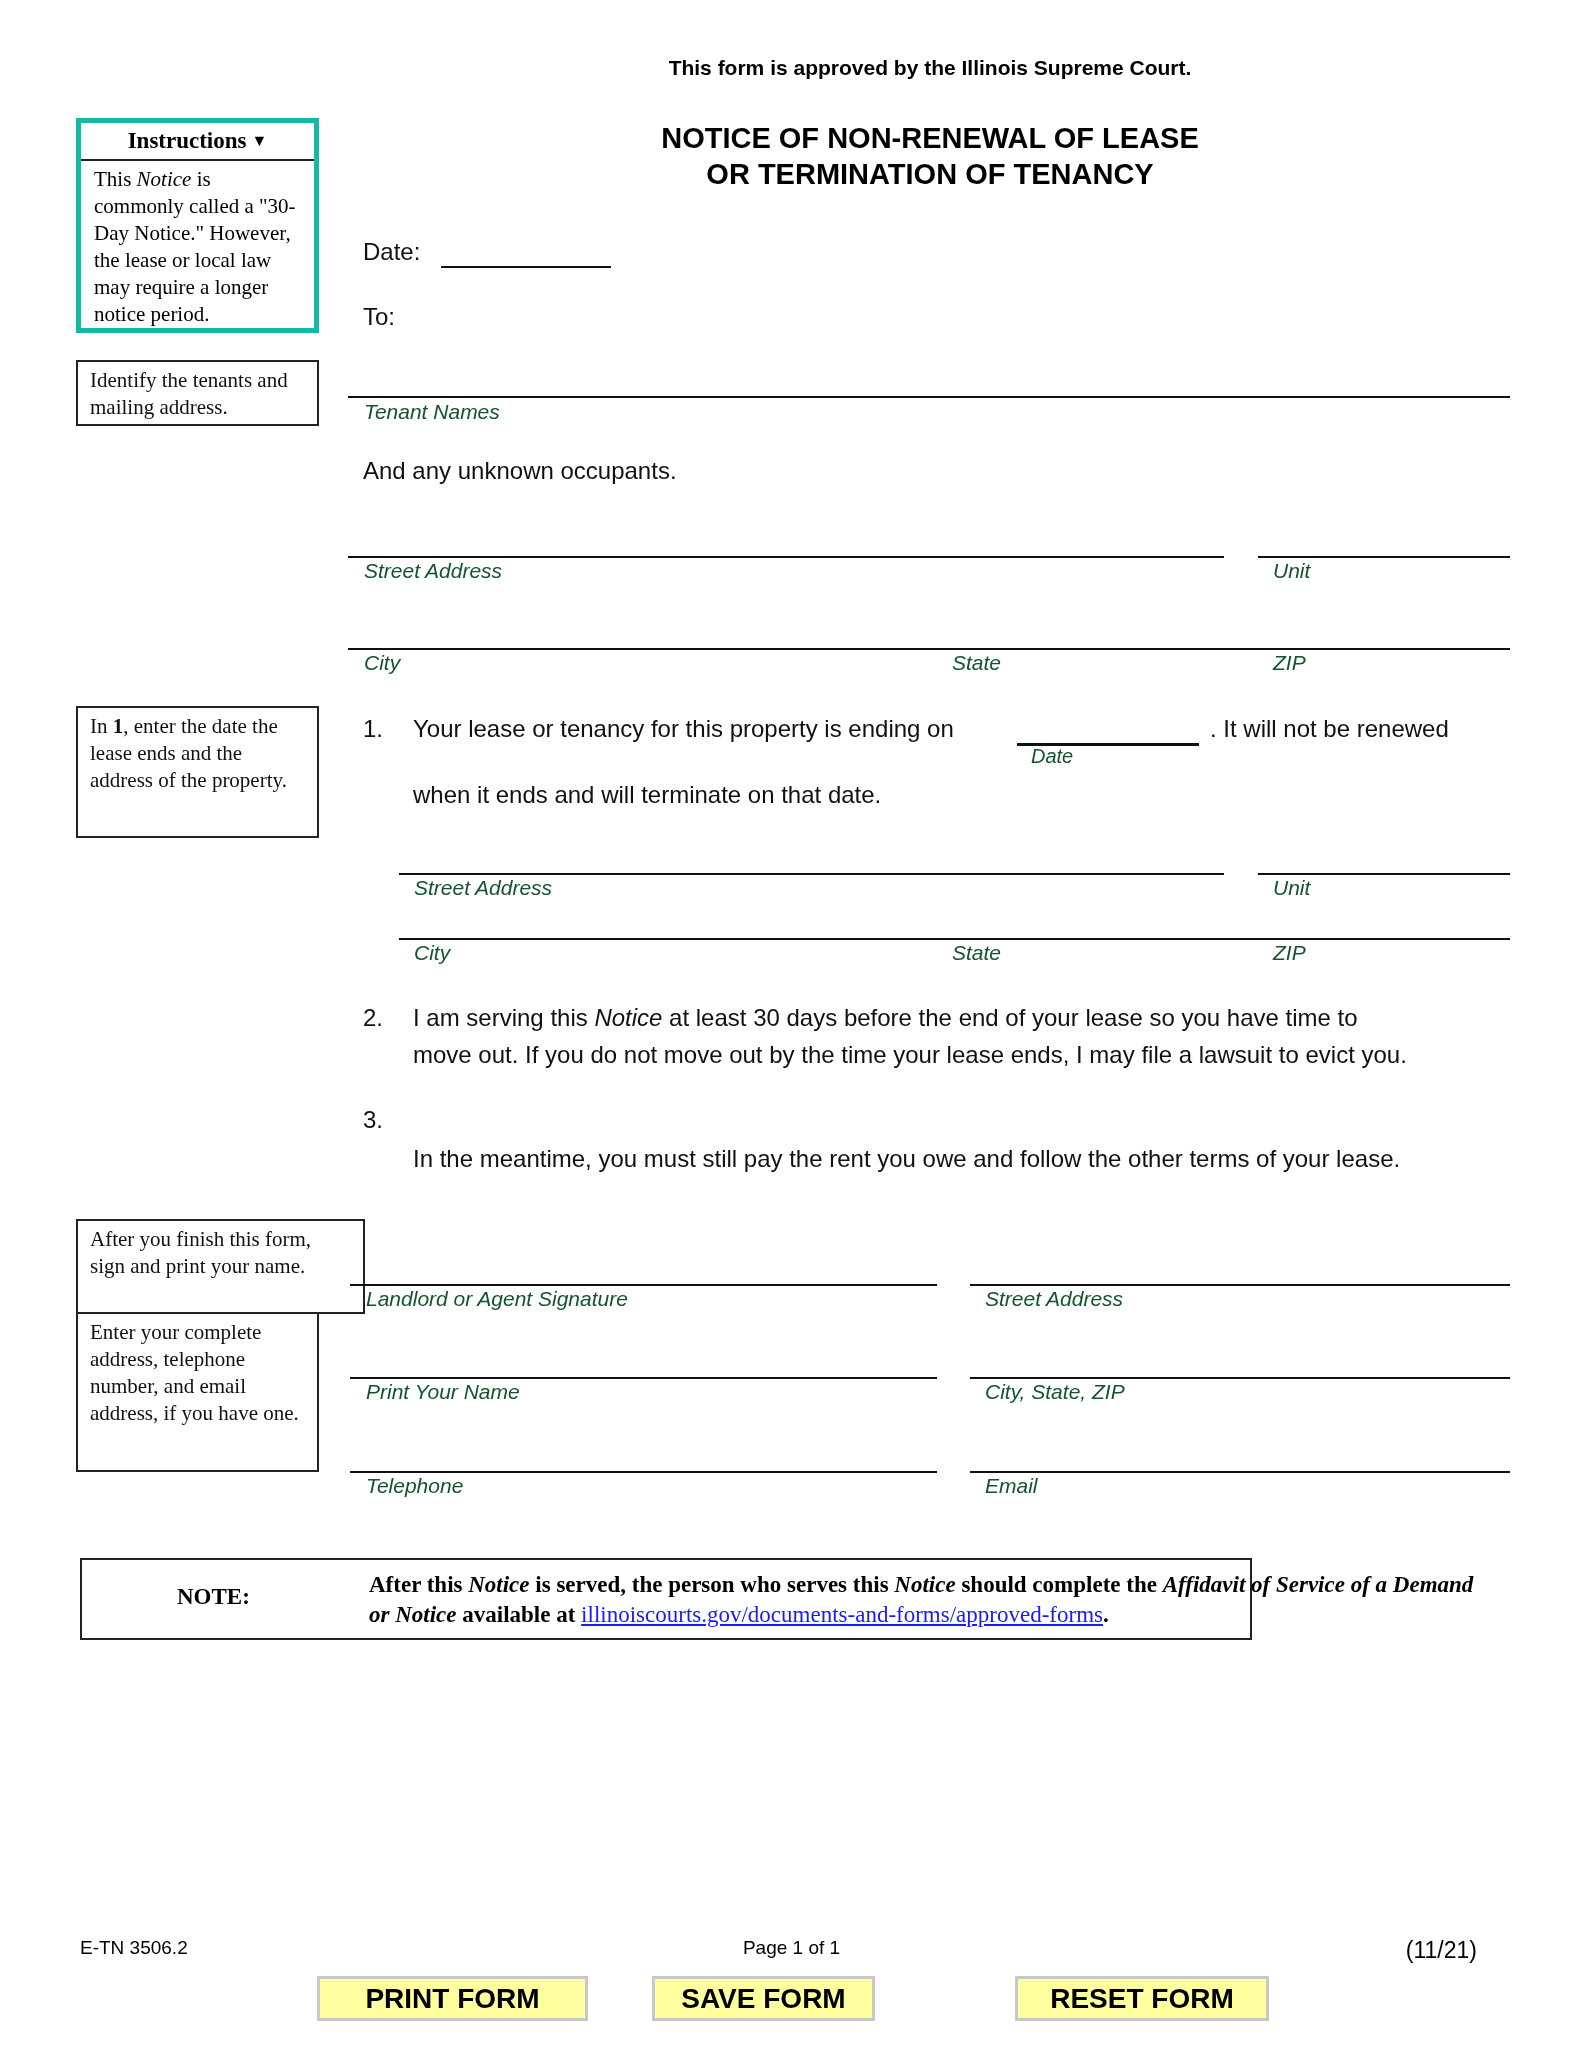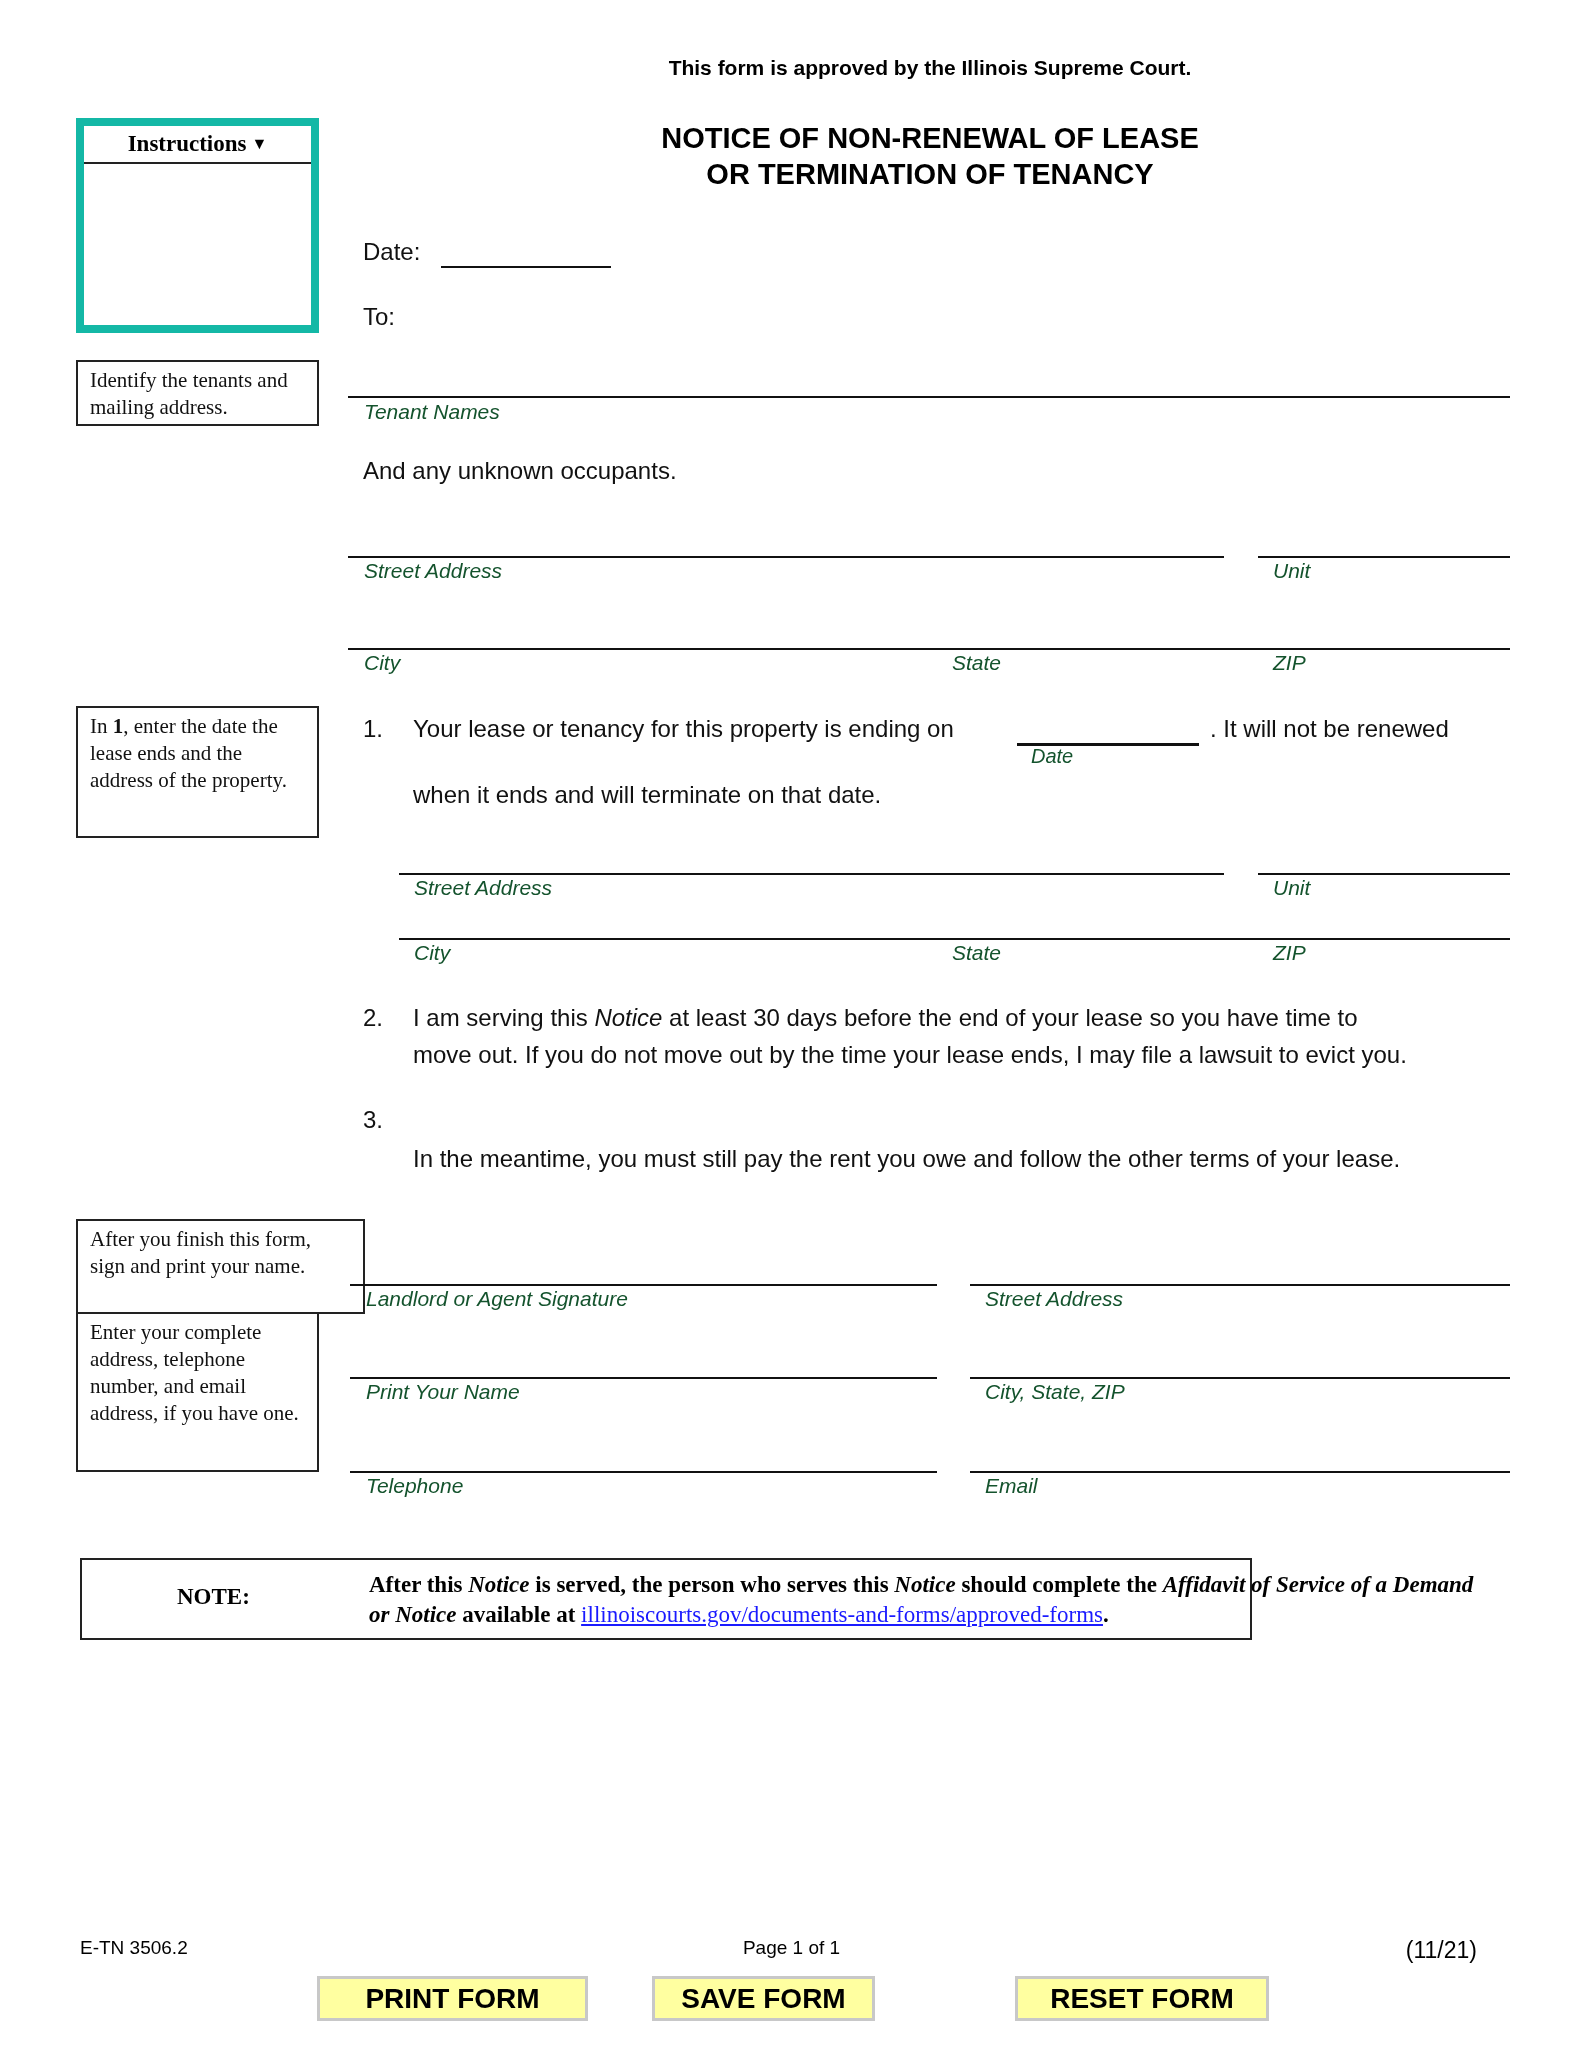--- a/index.html
+++ b/index.html
@@ -14,24 +14,27 @@
   .field { position:absolute; background:transparent; border:none; outline:none; font-family:"Liberation Sans", sans-serif; font-size:22px; height:30px; }
   a.link { color:#1a1aff; text-decoration:underline; }
 </style>
 </head>
 <body>
 
 <div class="abs sans" style="left:0;width:1860px;top:56px;text-align:center;font-weight:bold;font-size:21px;">This form is approved by the Illinois Supreme Court.</div>
 <div class="abs sans" style="left:0;width:1860px;top:122px;text-align:center;font-weight:bold;font-size:29px;">NOTICE OF NON-RENEWAL OF LEASE</div>
 <div class="abs sans" style="left:0;width:1860px;top:158px;text-align:center;font-weight:bold;font-size:29px;">OR TERMINATION OF TENANCY</div>
 
-<div class="abs" style="left:76px;top:118px;width:243px;height:215px;border:8px solid #14b8a6;box-sizing:border-box;">
+<div class="abs" style="left:76px;top:118px;width:243px;height:215px;border:5px solid #14b8a6;box-sizing:border-box;">
   <div style="height:36px;border-bottom:2px solid #222;display:flex;align-items:center;justify-content:center;font-family:'Liberation Serif',serif;font-weight:bold;font-size:23px;">
     <span>Instructions</span>
     <span style="margin-left:5px;font-size:16px;">▼</span>
+  </div>
+  <div style="padding:5px 13px;font-family:'Liberation Serif',serif;font-size:21px;line-height:27px;">
+    <span>This </span><i>Notice</i><span> is commonly called a "30-Day Notice." However, the lease or local law may require a longer notice period.</span>
   </div>
 </div>
 
 <div class="ibox" style="left:76px;top:360px;width:243px;height:66px;">Identify the tenants and mailing address.</div>
 
 <div class="ibox" style="left:76px;top:706px;width:243px;height:132px;">
   <span>In </span><b>1</b><span>, enter the date the lease ends and the address of the property.</span>
 </div>
 
 <div class="ibox" style="left:76px;top:1219px;width:289px;height:95px;">After you finish this form, sign and print your name.</div>

